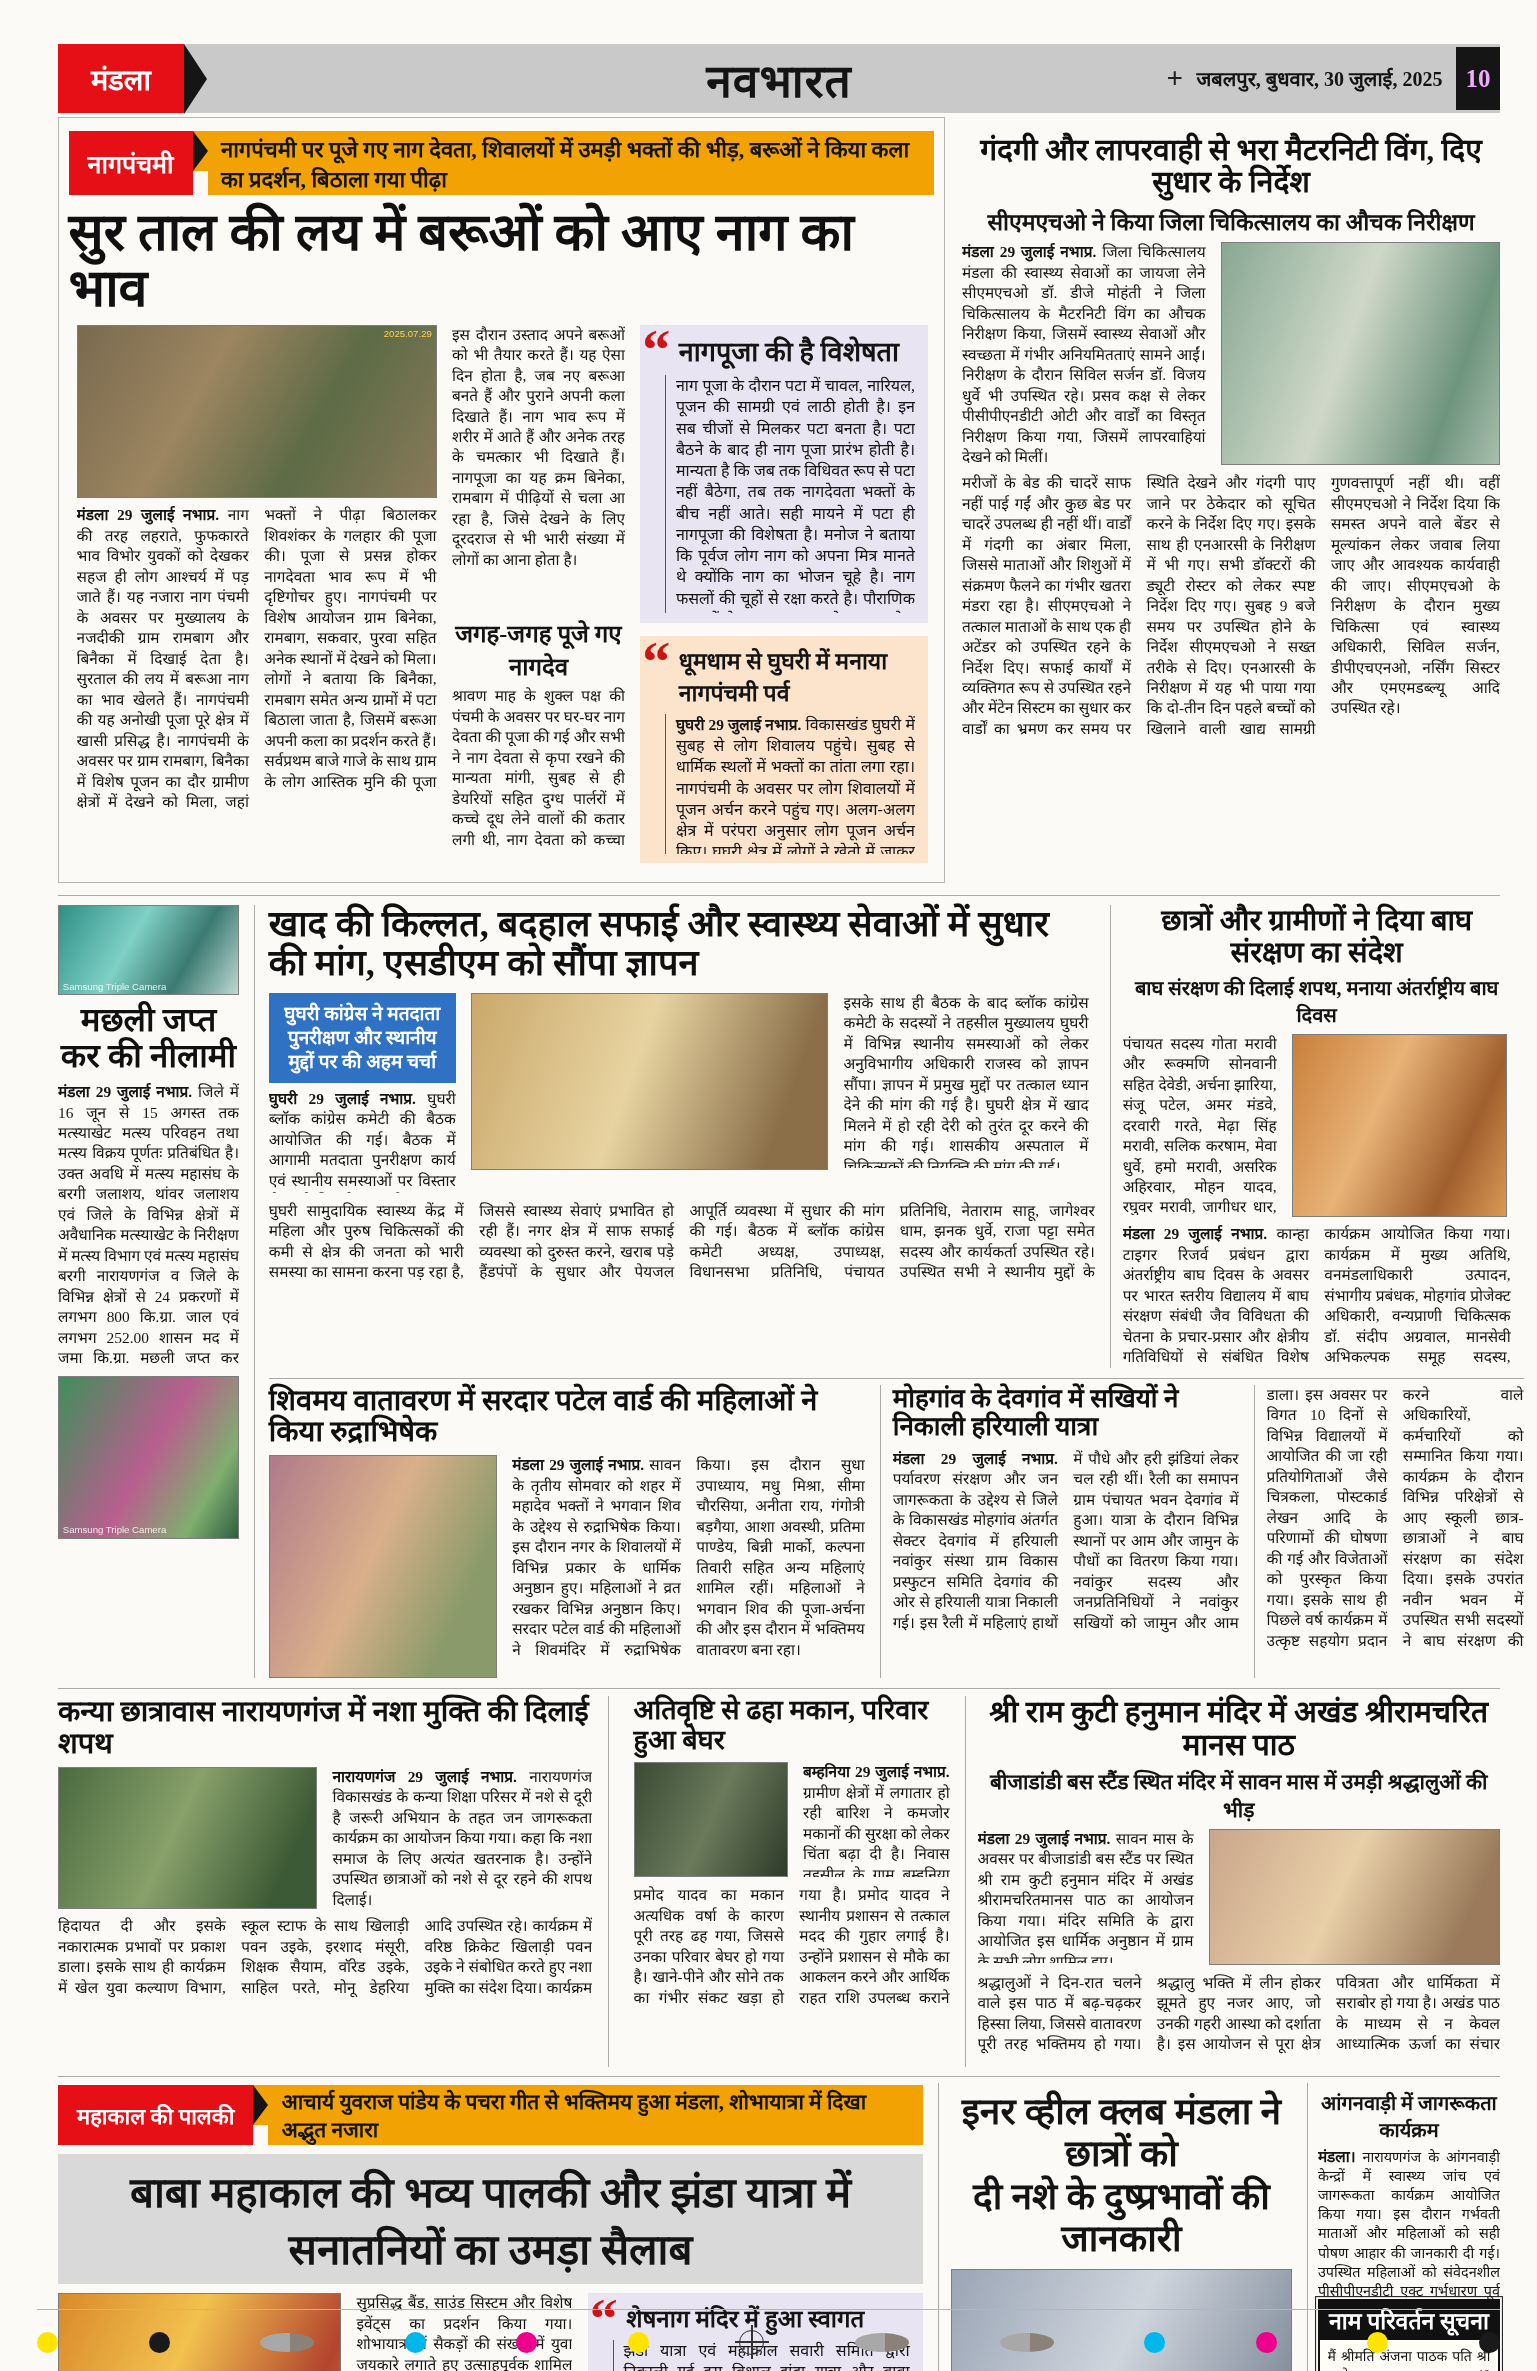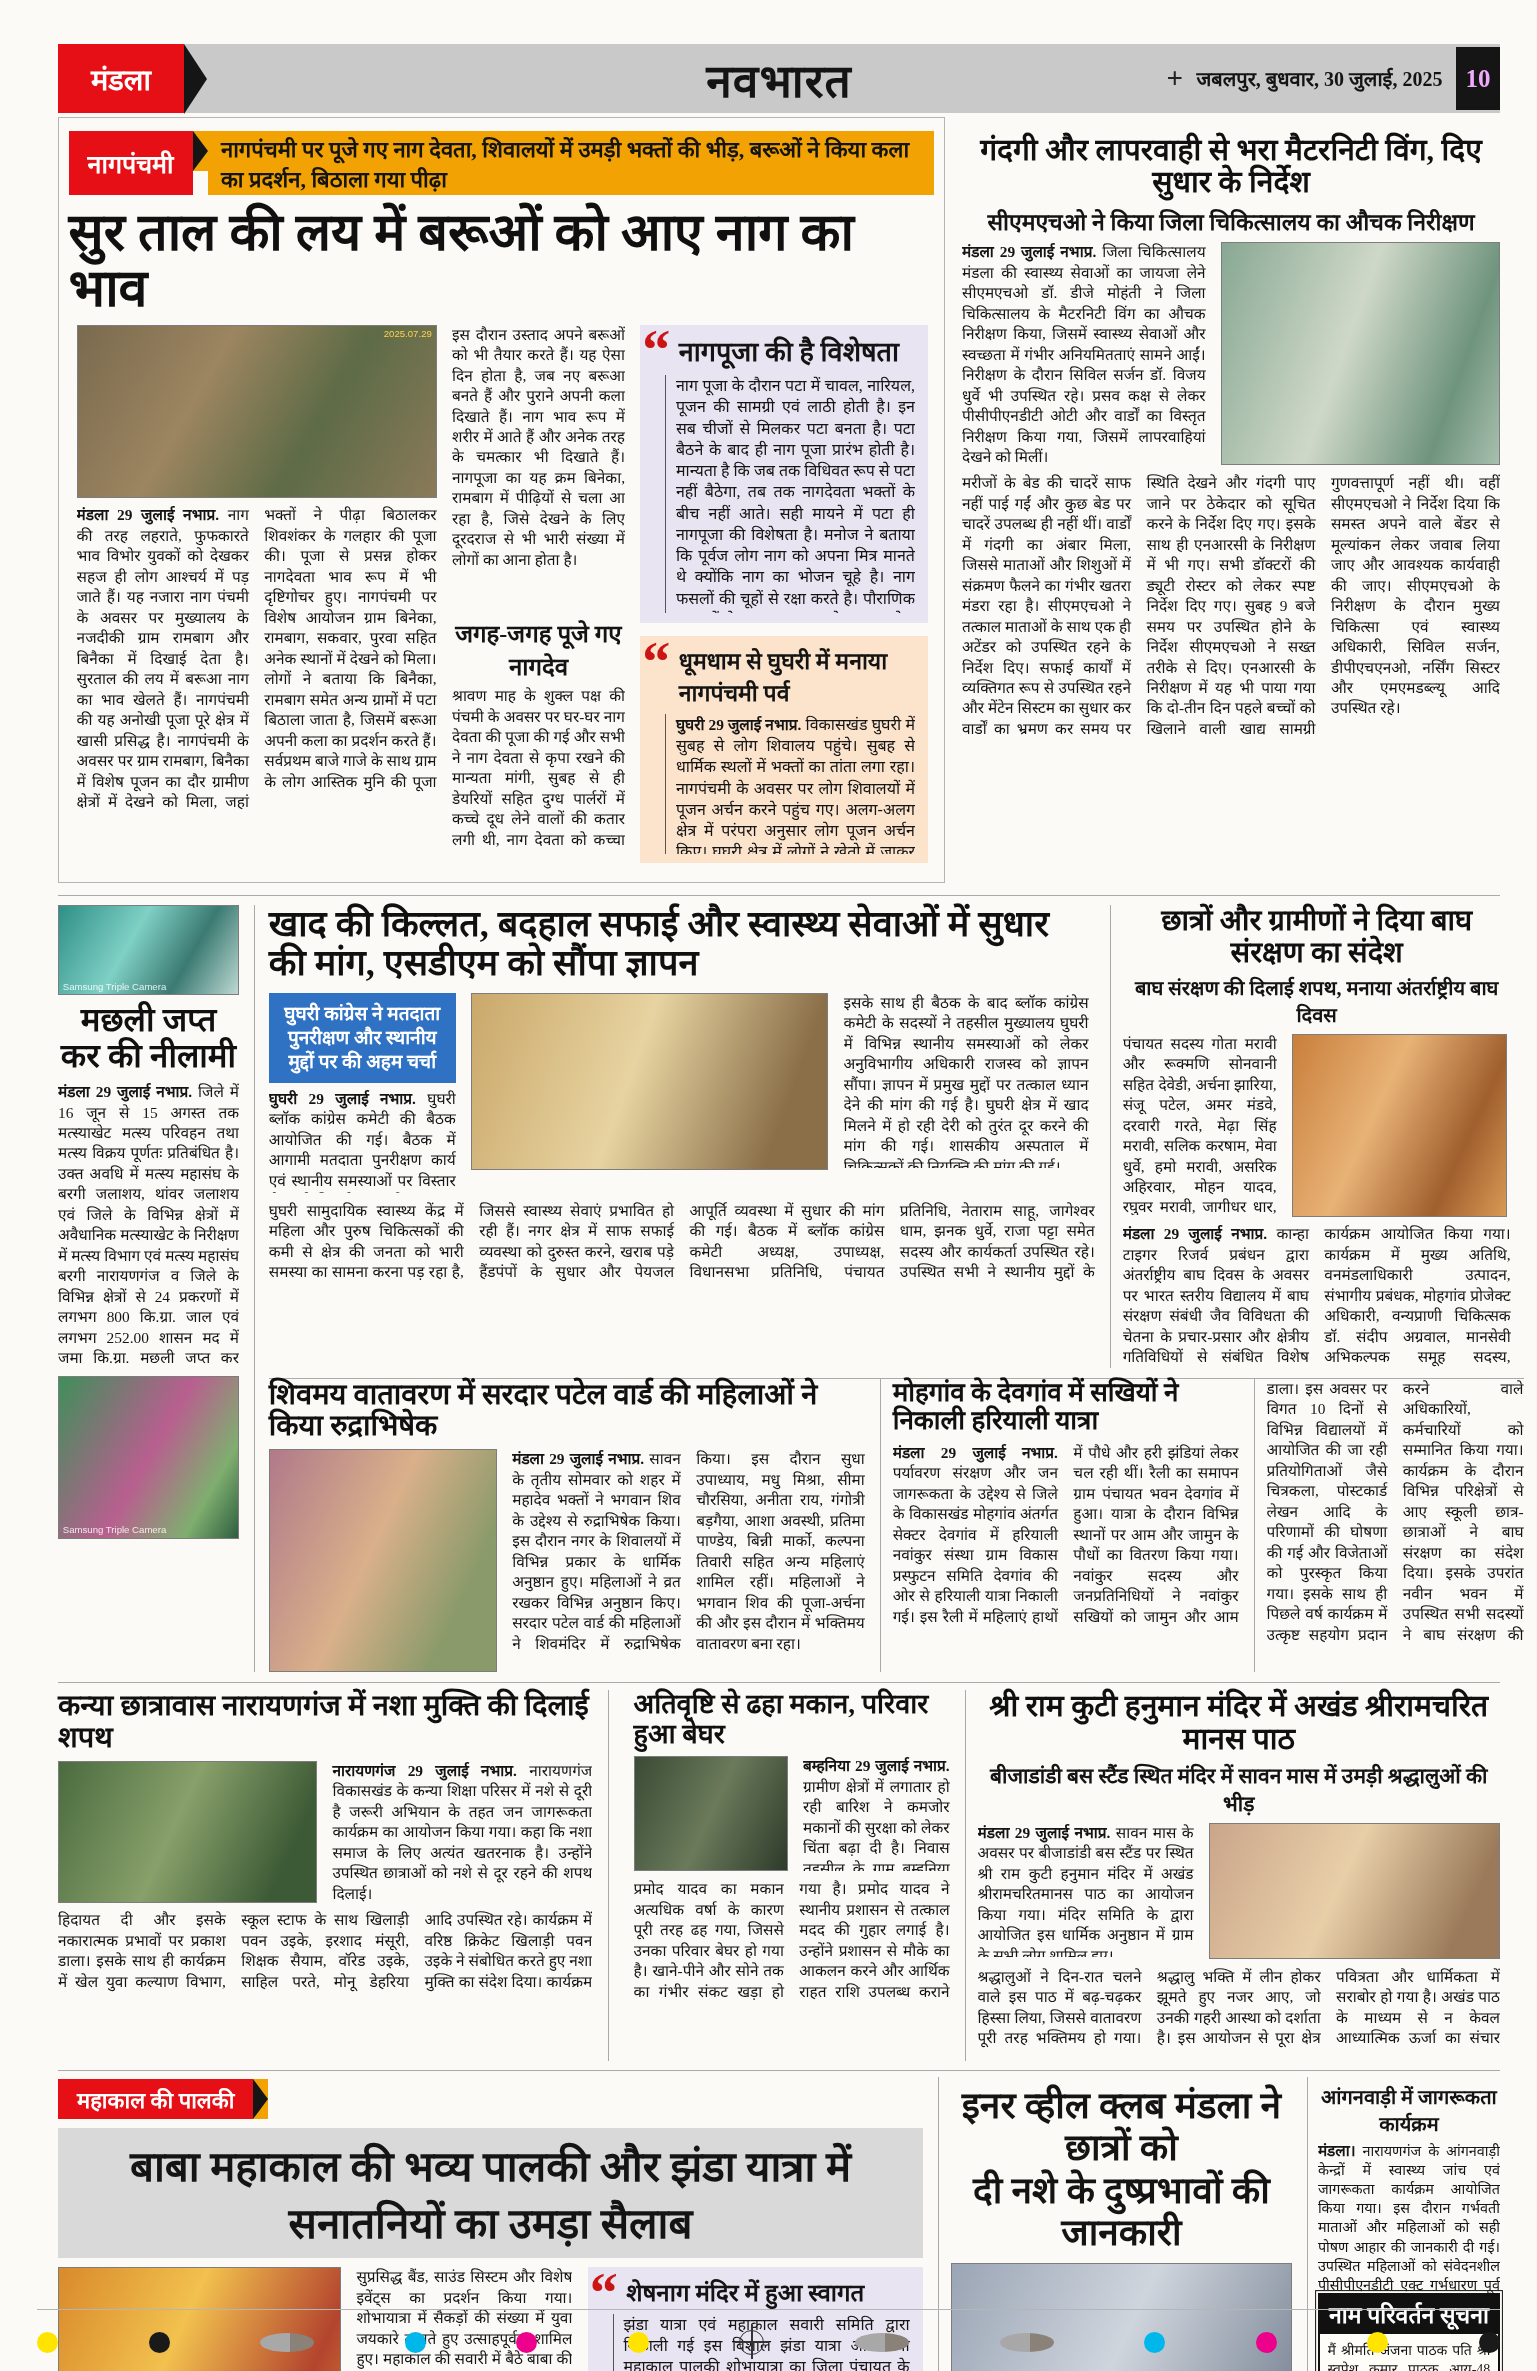--- a/index.html
+++ b/index.html
@@ -211,21 +211,21 @@
             </div>
             <div class="photo ph-tiger" style="width:213px;height:181px;"></div>
           </div>
           <div class="body-txt cols-2" style="height:144px;margin-top:7.7px;">
             <b>मंडला 29 जुलाई नभाप्र.</b>
             <span>कान्हा टाइगर रिजर्व प्रबंधन द्वारा अंतर्राष्ट्रीय बाघ दिवस के अवसर पर भारत स्तरीय विद्यालय में बाघ संरक्षण संबंधी जैव विविधता की चेतना के प्रचार-प्रसार और क्षेत्रीय गतिविधियों से संबंधित विशेष कार्यक्रम आयोजित किया गया। कार्यक्रम में मुख्य अतिथि, वनमंडलाधिकारी उत्पादन, संभागीय प्रबंधक, मोहगांव प्रोजेक्ट अधिकारी, वन्यप्राणी चिकित्सक डॉ. संदीप अग्रवाल, मानसेवी अभिकल्पक समूह सदस्य, सेवानिवृत्त शिक्षक राजेश बघेल समेत कान्हा टाइगर रिजर्व के समस्त अधिकारी एवं कर्मचारी उपस्थित रहे।</span>
           </div>
         </div>
       </div>
 
-      <div class="row gap hrule" style="margin-top:9.6px;padding-top:0;">
+      <div class="row gap hrule" style="margin-top:9.6px;padding-top:6px;">
         <div style="width:596px;">
           <div class="hl hl-m">शिवमय वातावरण में सरदार पटेल वार्ड की महिलाओं ने किया रुद्राभिषेक</div>
           <div class="row gap" style="margin-top:7.7px;">
             <div class="photo ph-shiv" style="width:226px;height:221px;"></div>
             <div class="body-txt cols-2" style="flex:1;height:223px;">
               <b>मंडला 29 जुलाई नभाप्र.</b>
               <span>सावन के तृतीय सोमवार को शहर में महादेव भक्तों ने भगवान शिव के उद्देश्य से रुद्राभिषेक किया। इस दौरान नगर के शिवालयों में विभिन्न प्रकार के धार्मिक अनुष्ठान हुए। महिलाओं ने व्रत रखकर विभिन्न अनुष्ठान किए। सरदार पटेल वार्ड की महिलाओं ने शिवमंदिर में रुद्राभिषेक किया। इस दौरान सुधा उपाध्याय, मधु मिश्रा, सीमा चौरसिया, अनीता राय, गंगोत्री बड़गैया, आशा अवस्थी, प्रतिमा पाण्डेय, बिन्नी मार्को, कल्पना तिवारी सहित अन्य महिलाएं शामिल रहीं। महिलाओं ने भगवान शिव की पूजा-अर्चना की और इस दौरान में भक्तिमय वातावरण बना रहा।</span>
             </div>
           </div>
         </div>
@@ -288,20 +288,21 @@
         <span>श्रद्धालुओं ने दिन-रात चलने वाले इस पाठ में बढ़-चढ़कर हिस्सा लिया, जिससे वातावरण पूरी तरह भक्तिमय हो गया। श्रद्धालु भक्ति में लीन होकर झूमते हुए नजर आए, जो उनकी गहरी आस्था को दर्शाता है। इस आयोजन से पूरा क्षेत्र पवित्रता और धार्मिकता में सराबोर हो गया है। अखंड पाठ के माध्यम से न केवल आध्यात्मिक ऊर्जा का संचार हुआ, बल्कि ग्रामीणों को एक साथ मिलकर भक्ति का अनुभव करने का अवसर भी मिला। यह आयोजन क्षेत्र में धार्मिक सौहार्द और समुदाय की एकजुटता का भी प्रतीक बन गया।</span>
       </div>
     </div>
   </div>
 
   <div class="row gap hrule" style="margin-top:9.6px;padding-top:5.8px;">
     <div style="width:865px;">
       <div class="kicker-strip" style="margin-top:1.9px;">
         <div class="kicker-label" style="font-size:22px;">महाकाल की पालकी</div>
         <div class="kicker-arrow"></div>
+        <div class="kicker-text" style="font-size:21px;">आचार्य युवराज पांडेय के पचरा गीत से भक्तिमय हुआ मंडला, शोभायात्रा में दिखा अद्भुत नजारा</div>
       </div>
       <div class="grey-hl">बाबा महाकाल की भव्य पालकी और झंडा यात्रा में सनातनियों का उमड़ा सैलाब</div>
       <div class="row gap">
         <div style="width:283px;">
           <div class="photo ph-palki" style="width:281px;height:319px;"></div>
 
         </div>
         <div style="width:216px;">
           <div class="body-txt" style="height:317px;">
             <span>सुप्रसिद्ध बैंड, साउंड सिस्टम और विशेष इवेंट्स का प्रदर्शन किया गया। शोभायात्रा में सैकड़ों की संख्या में युवा जयकारे लगाते हुए उत्साहपूर्वक शामिल हुए। महाकाल की सवारी में बैठे बाबा की झांकियों ने सभी लोगों को अपनी ओर आकर्षित किया। भस्मारती में बाबा का पंचामृत अभिषेक करने के बाद भांग, चंदन, सूखे मेवे आदि से राजा स्वरूप श्रृंगार किया गया। समूह के कलाकारों ने नृत्य प्रस्तुत कर दर्शकों को मंत्रमुग्ध किया।</span>

